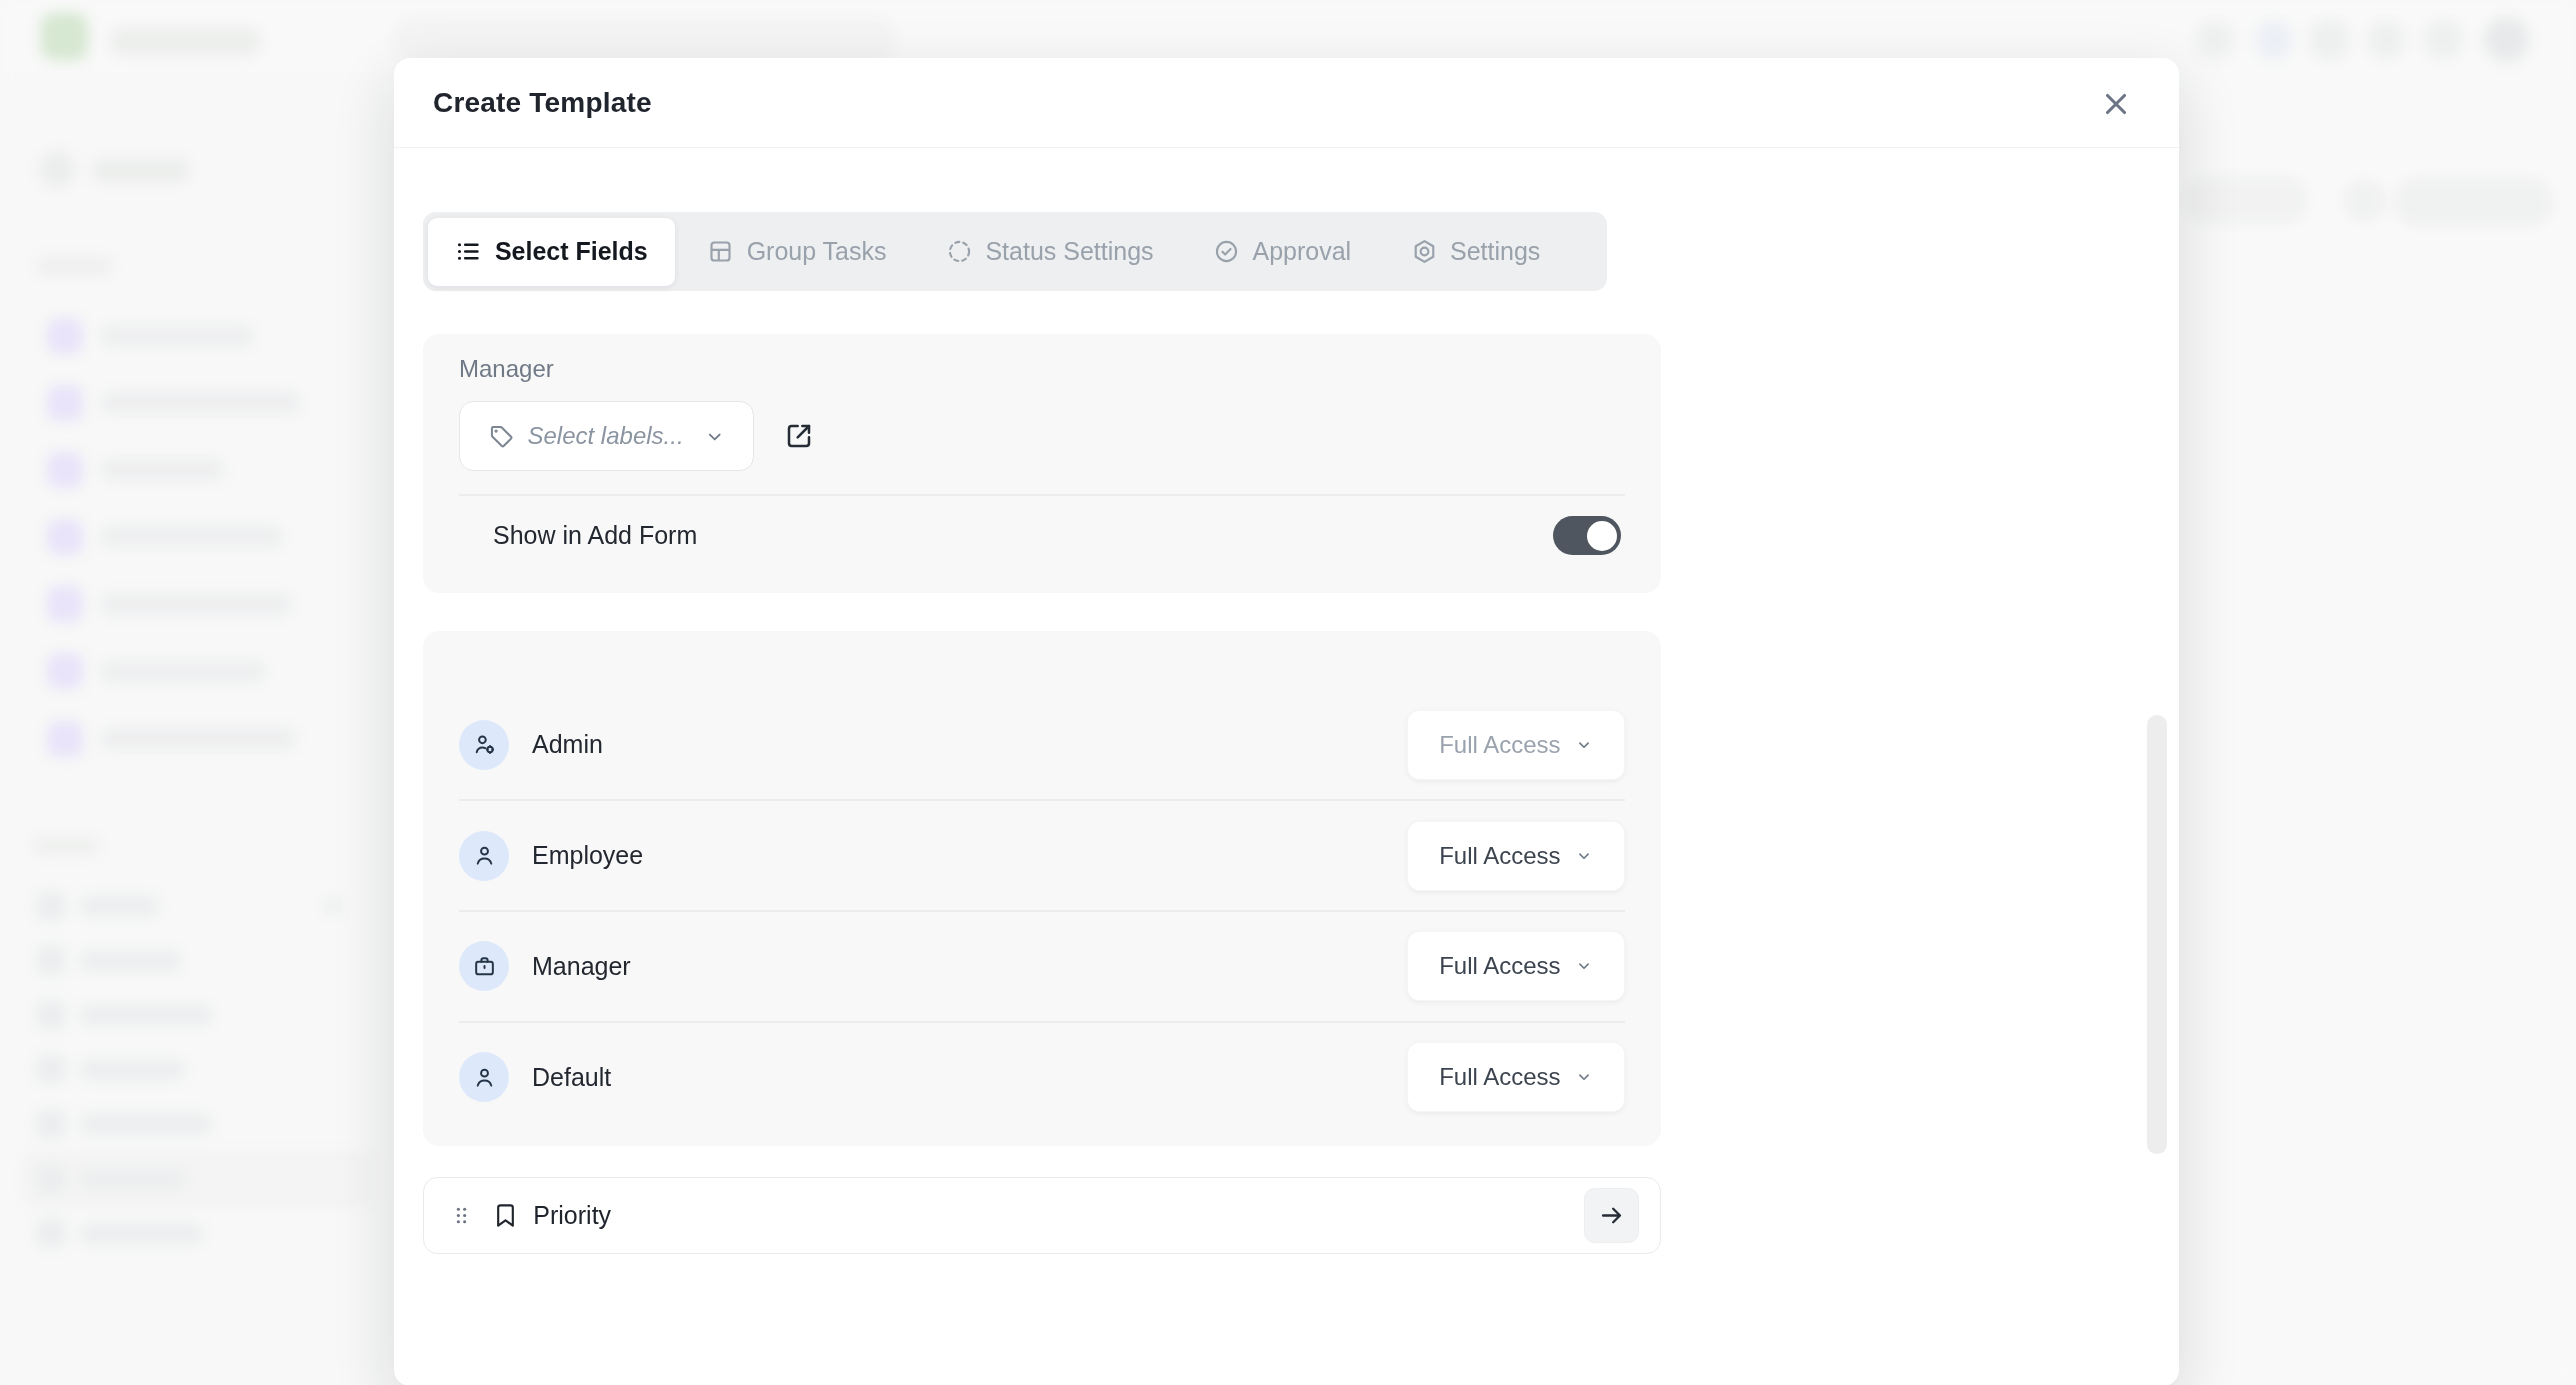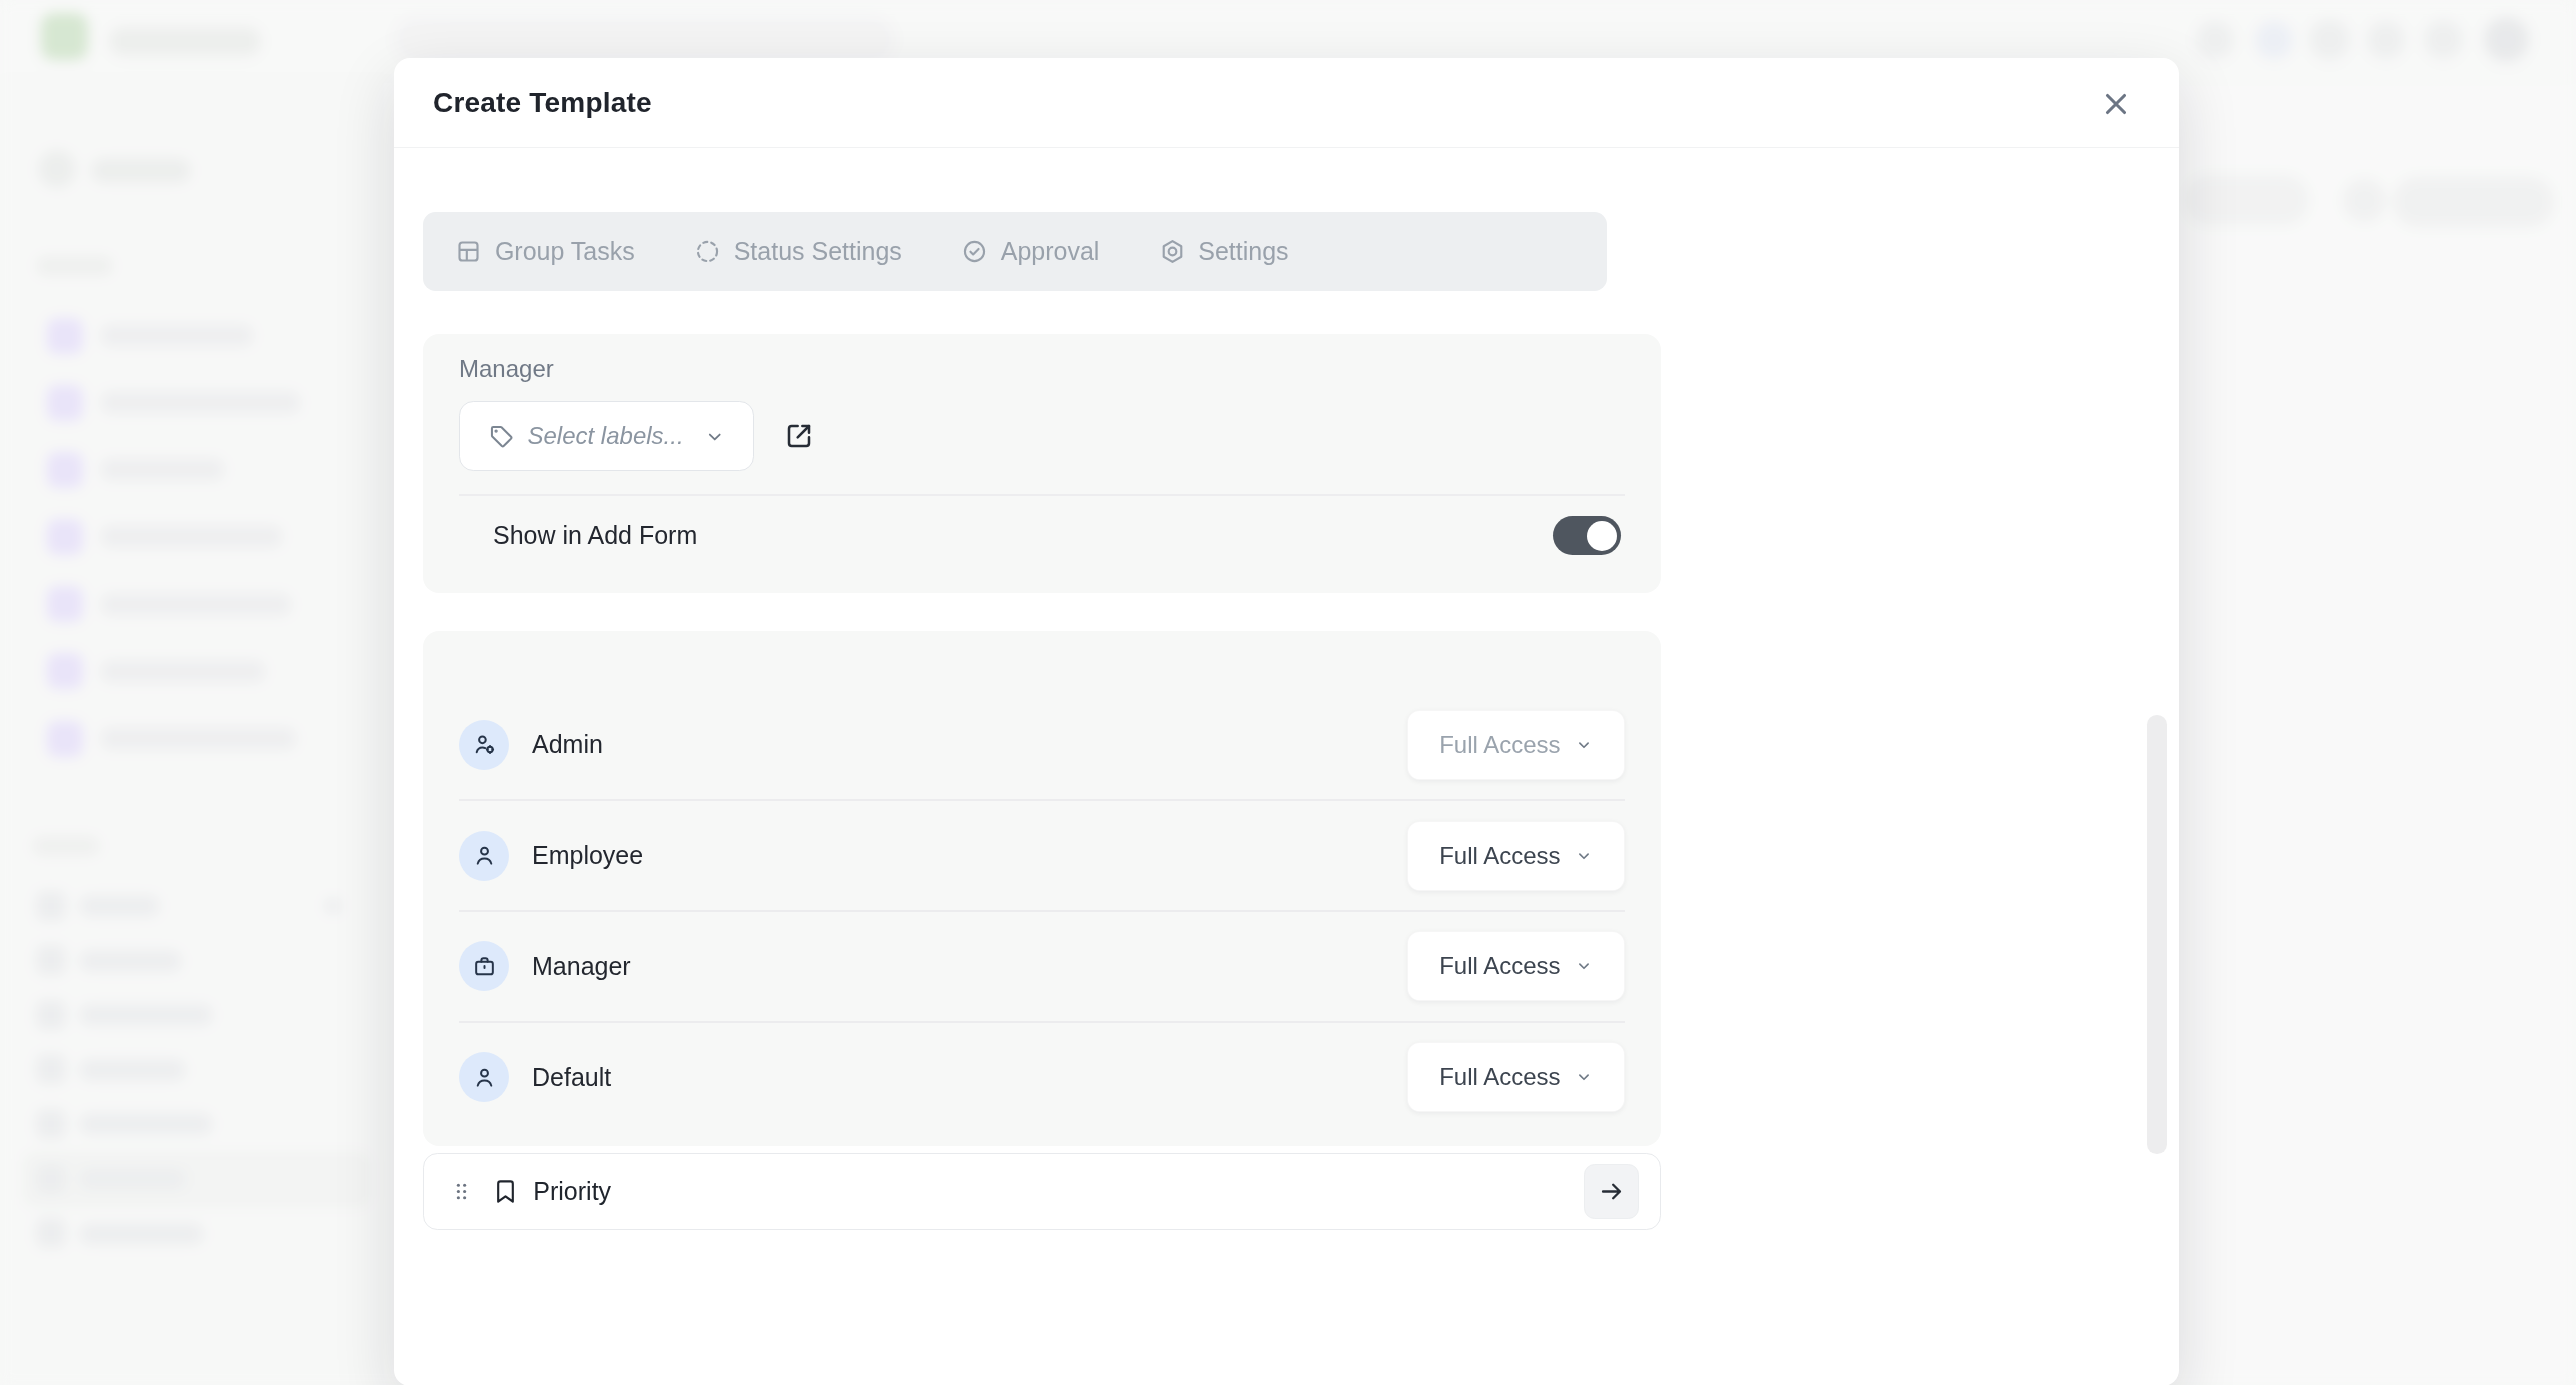--- a/index.html
+++ b/index.html
@@ -60,21 +60,21 @@
   .role-row { display:flex; align-items:center; height:109px; }
   .role-circle { width:50px; height:50px; }
   .role-name { font-size:25px; color:#23272f; margin-left:23px; flex:1; }
   .access-pill { width:218px; height:70px; background:#ffffff; border:1.8px solid rgba(20,25,35,0.04); border-radius:12.5px;
                  box-shadow:0 1.8px 5.4px rgba(15,20,30,0.05); display:flex; align-items:center; justify-content:center; gap:14.3px; cursor:pointer; }
   .access-text { font-size:24px; color:#3c444f; }
   .muted .access-text { color:#9aa3ad; }
   .chev { color:#707a86; display:flex; }
   .role-div { height:1.8px; background:#ececee; }
 
-  .priority-card { margin-top:7px; width:1238px; height:77px; background:#ffffff; border:1.8px solid #e8eaed; border-radius:14.3px;
+  .priority-card { margin-top:31px; width:1238px; height:77px; background:#ffffff; border:1.8px solid #e8eaed; border-radius:14.3px;
                    display:flex; align-items:center; padding:0 21.5px 0 25px; }
   .drag { color:#6b7380; display:flex; margin-right:18px; cursor:grab; }
   .prio-icon { color:#20252d; display:flex; margin-right:14.3px; }
   .prio-label { font-size:25px; font-weight:500; color:#20252d; flex:1; }
   .arrow-btn { width:55px; height:55px; background:#f2f3f5; border:1.8px solid #eceef0; border-radius:10.7px; cursor:pointer;
                display:flex; align-items:center; justify-content:center; color:#272d36; }
 
   .scroll-thumb { position:absolute; right:12.5px; top:657px; width:19.7px; height:439px; background:#ededee; border-radius:9.8px; }
 </style>
 </head>
@@ -144,20 +144,29 @@
             <path d="M6 6l12 12M18 6L6 18"></path>
           </svg>
       </span>
     </button>
   </div>
 
   <div class="modal-body">
 
 
     <div class="tabs">
+      <button class="tab active">
+        <span style="display:flex;">
+          <svg width="27" height="27" viewBox="0 0 24 24" fill="none" stroke="currentColor" stroke-width="2.1" stroke-linecap="round">
+              <path d="M9 6h11M9 12h11M9 18h11"></path>
+              <path d="M4 6h.01M4 12h.01M4 18h.01" stroke-width="2.8"></path>
+            </svg>
+        </span>
+        <span>Select Fields</span>
+      </button>
       <button class="tab">
         <span style="display:flex;">
           <svg width="27" height="27" viewBox="0 0 24 24" fill="none" stroke="currentColor" stroke-width="1.9" stroke-linejoin="round">
               <rect x="4" y="4" width="16" height="16" rx="2.5"></rect>
               <path d="M4 10.5h16M10.5 10.5V20"></path>
             </svg>
         </span>
         <span>Group Tasks</span>
       </button>
       <button class="tab">

